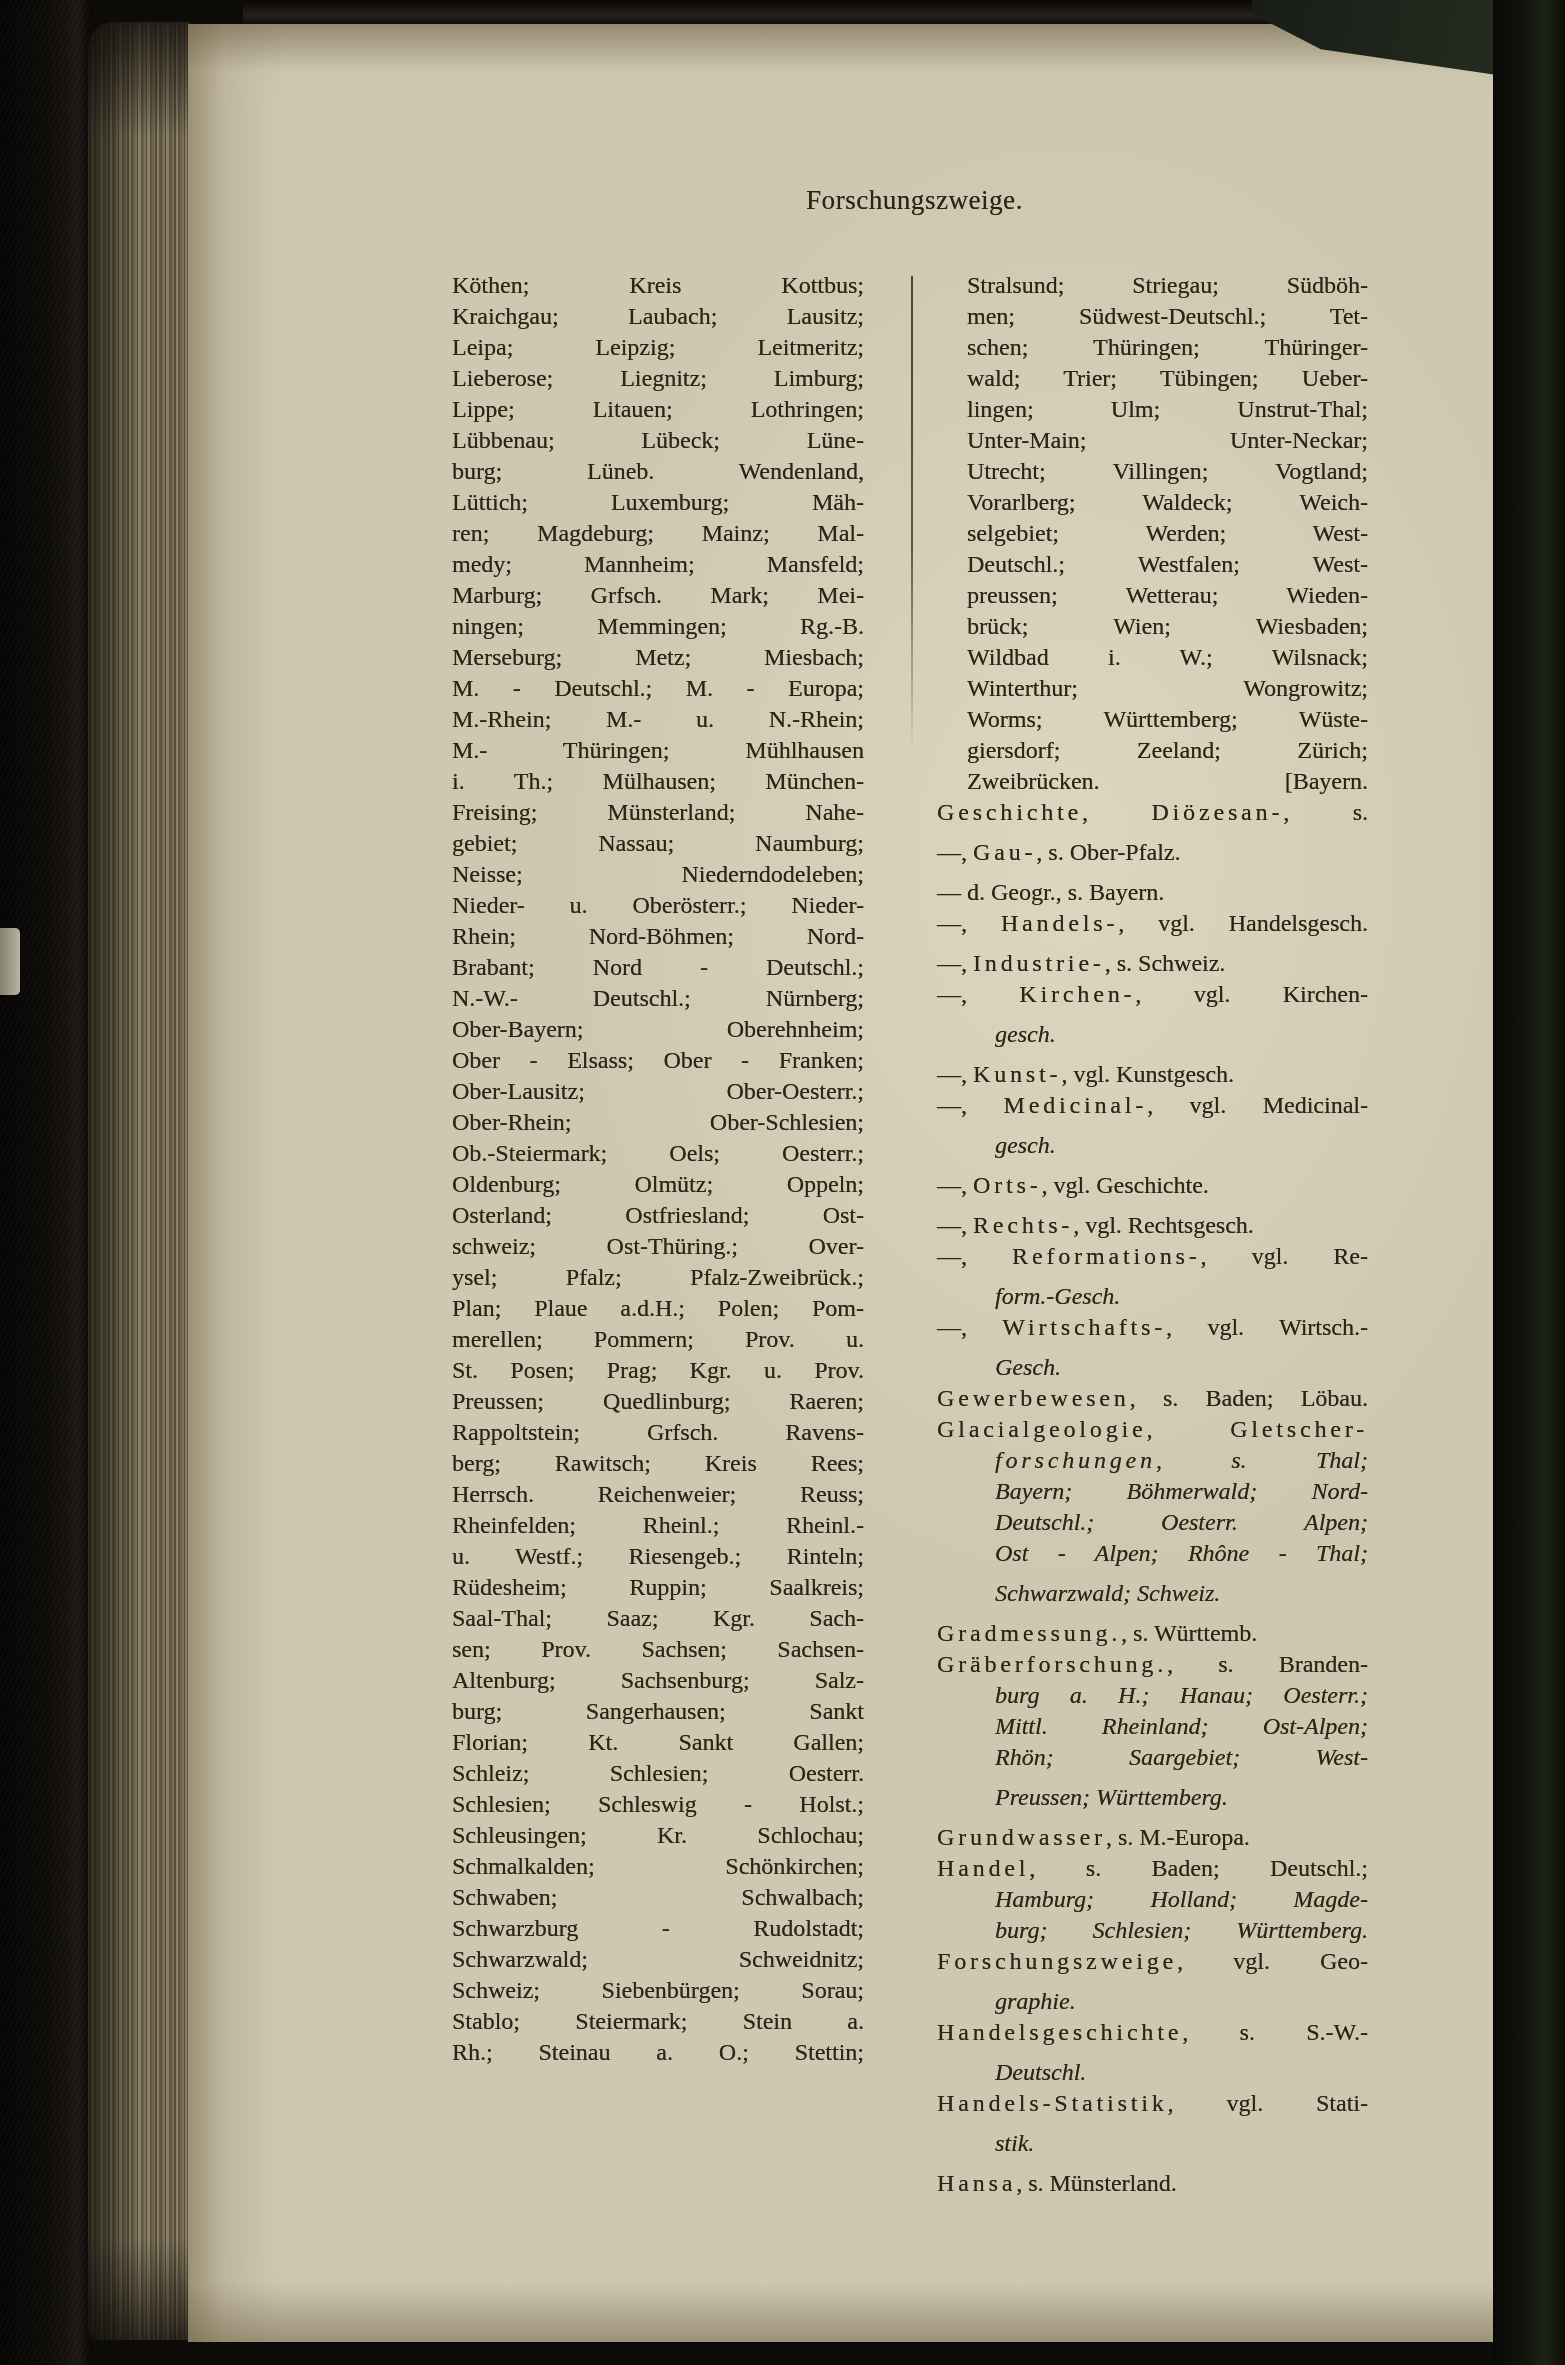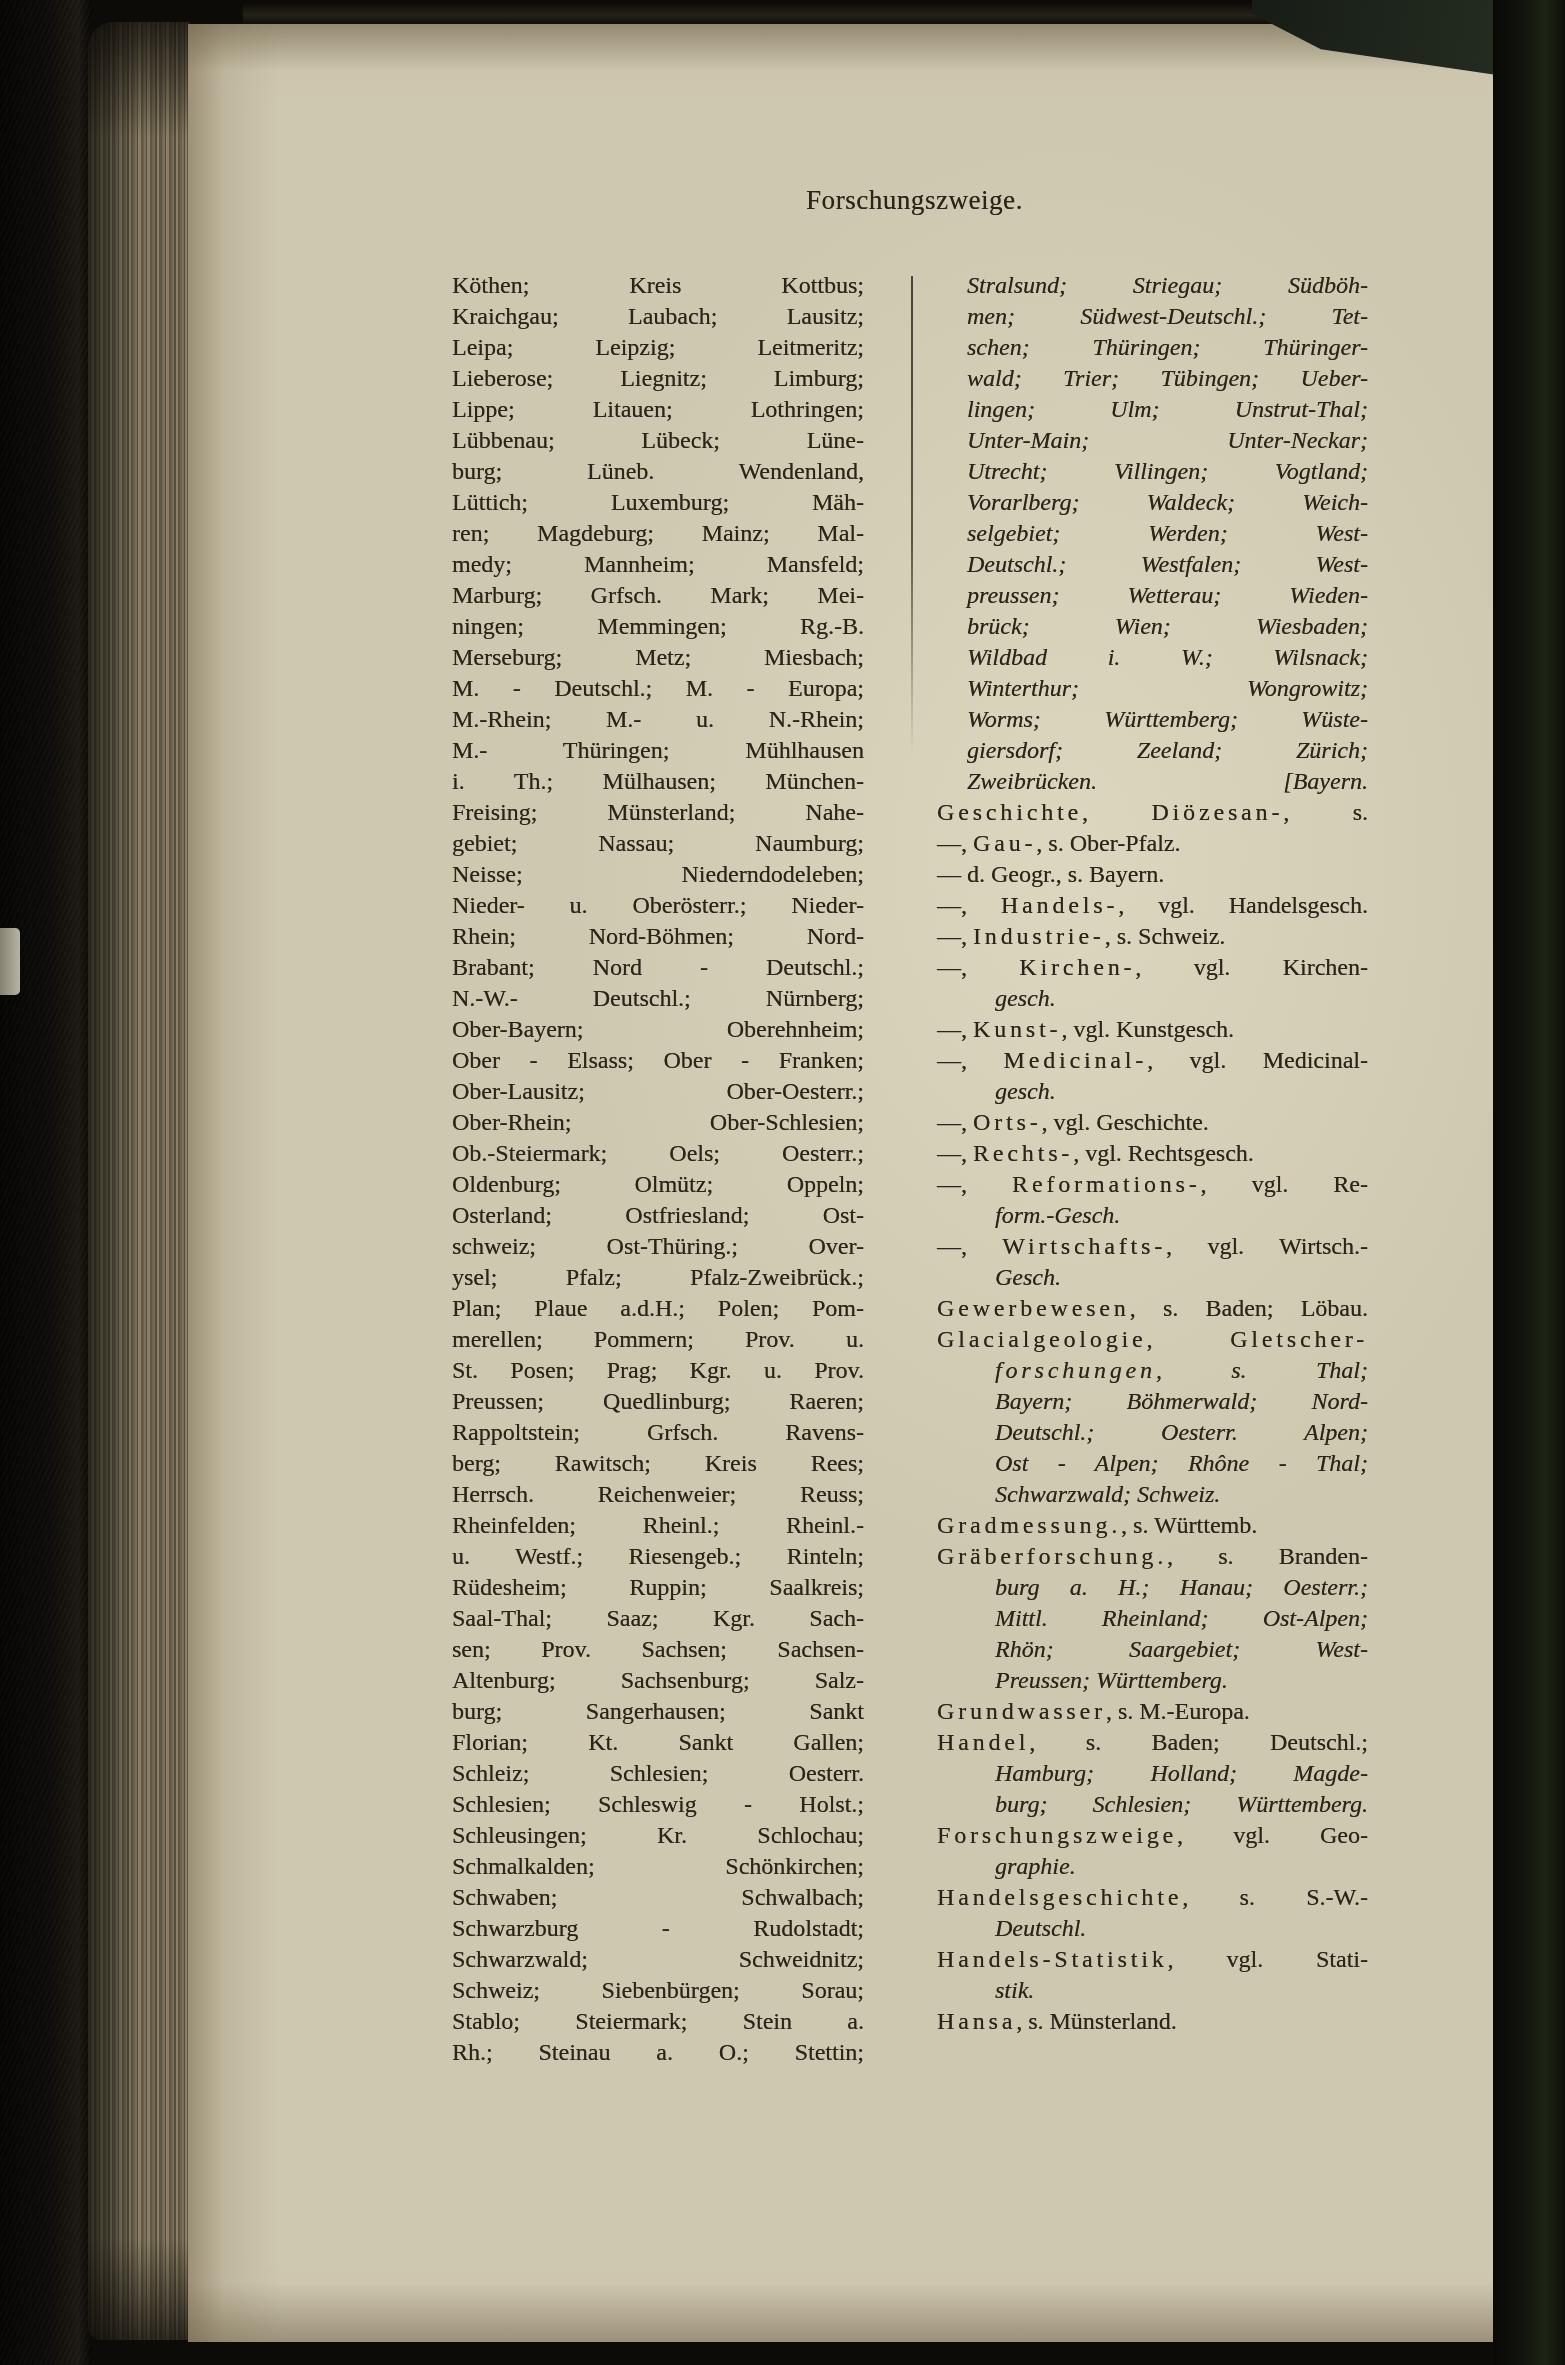--- a/index.html
+++ b/index.html
@@ -65,22 +65,22 @@
     text-align:center; font-size:27px; color:var(--ink,#2b2519);
     letter-spacing:.02em; text-shadow:0.2px 0.2px 0.4px rgba(43,37,25,.7);
   }
   .col {
     position:absolute; top:246px; font-size:24px; line-height:31px;
     color:var(--ink,#2b2519); text-shadow:0.2px 0.2px 0.4px rgba(43,37,25,.65);
   }
   .col-left  { left:264px; width:412px; }
   .col-right { left:749px; width:431px; }
   .line { text-align:justify; text-align-last:justify; white-space:normal; }
-  .line.noj { text-align:left; text-align-last:left; }
-  .ind1 { padding-left:30px;font-style:italic; }
+  .line.noj { text-align:left; text-align-last:left;margin-top:9px; }
+  .ind1 { padding-left:30px; }
   .ind2 { padding-left:58px;font-style:italic; }
   .sp { letter-spacing:.16em; }
   .rule {
     position:absolute; left:723px; top:252px; width:2.3px; height:479px;
     background:linear-gradient(180deg, var(--rule,#4a4336) 0%, #5a5442 55%, rgba(90,84,66,0) 100%);
   }
   .pagenum {
     position:absolute; left:270px; top:2205px; width:913px;
     text-align:center; font-size:23.5px; word-spacing:11px;
     color:var(--ink,#2b2519); text-shadow:0.2px 0.2px 0.4px rgba(43,37,25,.6);

